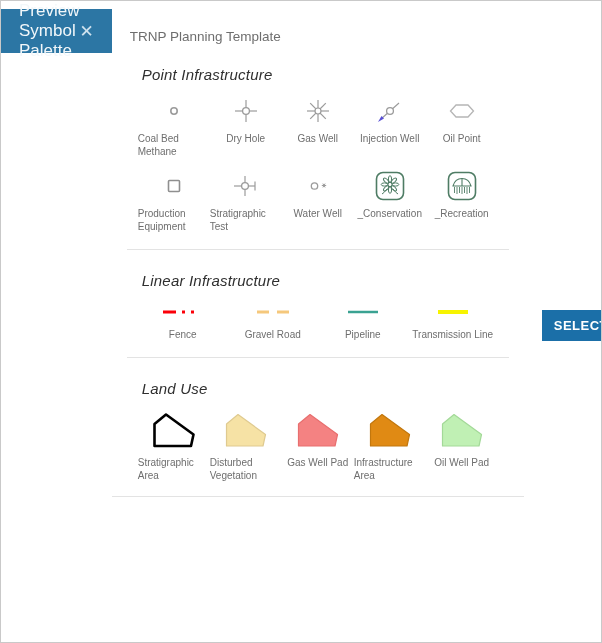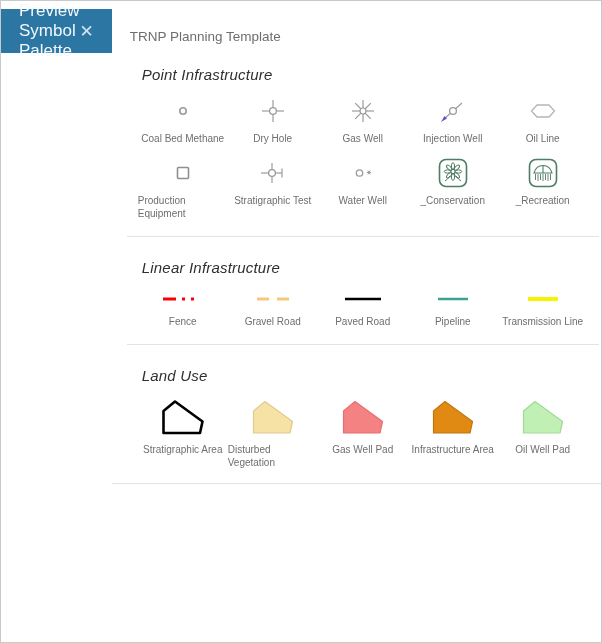--- a/index.html
+++ b/index.html
@@ -127,21 +127,21 @@
                 </svg>
               </div>
               <div class="cell-label">Injection Well</div>
             </div>
             <div class="cell">
               <div class="icon-box">
                 <svg width="40" height="30">
                   <polygon points="14,9 26,9 31.5,15 26,21 14,21 8.5,15" fill="none" stroke="#b5b5b5" stroke-width="1.3"></polygon>
                 </svg>
               </div>
-              <div class="cell-label">Oil Line</div>
+              <div class="cell-label">Oil Point</div>
             </div>
             <div class="cell">
               <div class="icon-box">
                 <svg width="40" height="30">
                   <rect x="14.5" y="9.5" width="11" height="11" rx="1" fill="none" stroke="#8f8f8f" stroke-width="1.6"></rect>
                 </svg>
               </div>
               <div class="cell-label">Production Equipment</div>
             </div>
             <div class="cell">
@@ -230,28 +230,20 @@
               <div class="icon-box">
                 <svg width="90" height="18">
                   <line x1="29" y1="9" x2="61" y2="9" stroke="#f5c87c" stroke-width="3" stroke-dasharray="12 8"></line>
                 </svg>
               </div>
               <div class="cell-label">Gravel Road</div>
             </div>
             <div class="cell">
               <div class="icon-box">
                 <svg width="90" height="18">
-                  <line x1="27" y1="9" x2="63" y2="9" stroke="#000000" stroke-width="2.5"></line>
-                </svg>
-              </div>
-              <div class="cell-label">Paved Road</div>
-            </div>
-            <div class="cell">
-              <div class="icon-box">
-                <svg width="90" height="18">
                   <line x1="30" y1="9" x2="60" y2="9" stroke="#3aa292" stroke-width="2.5"></line>
                 </svg>
               </div>
               <div class="cell-label">Pipeline</div>
             </div>
             <div class="cell">
               <div class="icon-box">
                 <svg width="90" height="18">
                   <line x1="30" y1="9" x2="60" y2="9" stroke="#f7f400" stroke-width="4"></line>
                 </svg>

